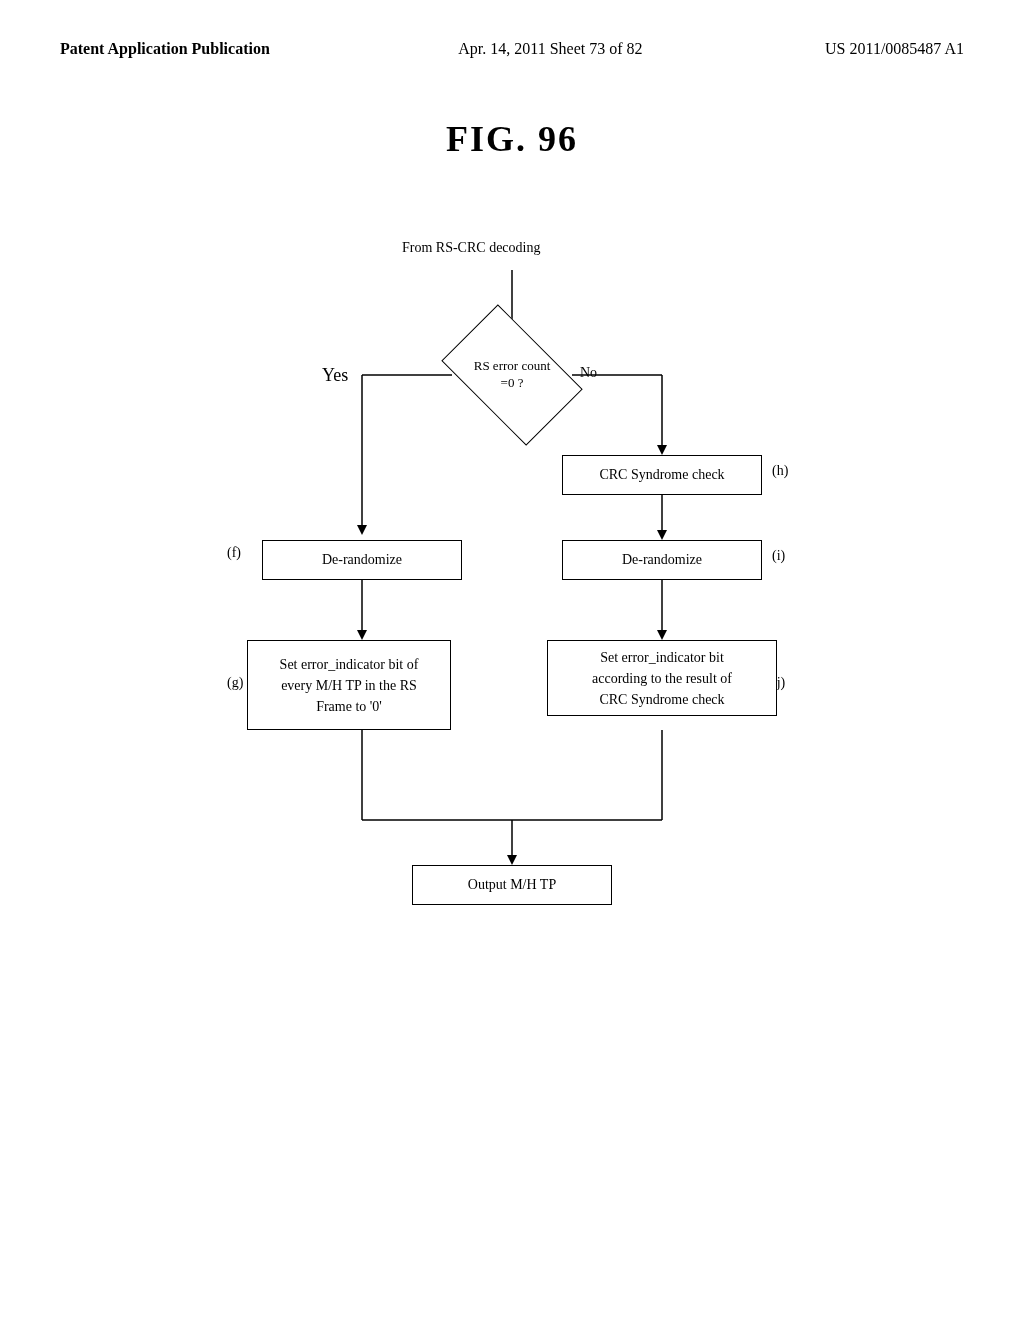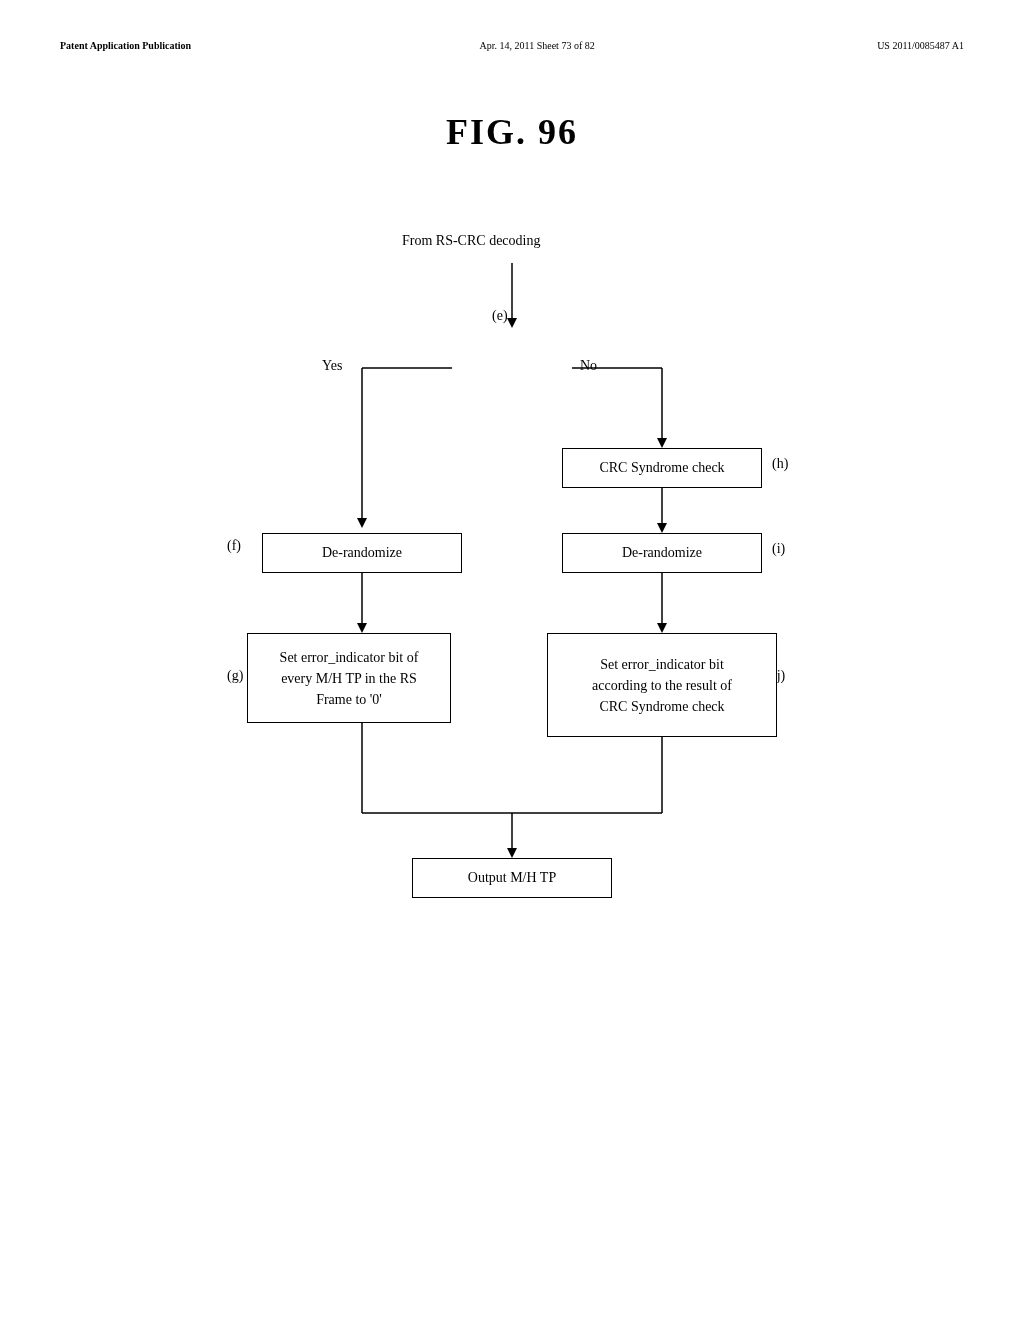--- a/index.html
+++ b/index.html
@@ -11,21 +11,21 @@
       color: #000;
       position: relative;
       overflow: hidden;
     }
 
     .header {
       display: flex;
       justify-content: space-between;
       align-items: flex-start;
       padding: 40px 60px 0 60px;
-      font-size: 10px;
+      font-size: 16px;
       font-style: italic;
     }
 
     .header-left {
       font-weight: bold;
       font-style: normal;
     }
 
     .header-center {
       text-align: right;
@@ -146,22 +146,29 @@
     <line x1="500" y1="600" x2="350" y2="600" stroke="#000" stroke-width="1.5"></line>
 
     <line x1="350" y1="600" x2="350" y2="640" stroke="#000" stroke-width="1.5"></line>
     <polygon points="350,645 345,635 355,635" fill="#000"></polygon>
   </svg>
 
   <div class="side-label" style="left:240px; top:20px; font-size:14px;">From RS-CRC decoding</div>
 
   <div class="side-label" style="left:330px; top:95px; font-size:14px;">(e)</div>
 
-
-  <div class="side-label" style="left:160px; top:145px; font-size:14px;">Yes</div>
+  <div class="flow-diamond" style="left:290px; top:115px; width:120px; height:80px;">
+    <div class="flow-diamond-inner"></div>
+    <div class="flow-diamond-text">
+      <span>RS error count</span><br>
+      <span>=0 ?</span>
+    </div>
+  </div>
+
+  <div class="side-label" style="left:160px; top:145px; font-size:18px;">Yes</div>
 
   <div class="side-label" style="left:418px; top:145px; font-size:14px;">No</div>
 
   <div class="side-label" style="left:65px; top:325px; font-size:14px;">(f)</div>
 
   <div class="side-label" style="left:610px; top:243px; font-size:14px;">(h)</div>
 
   <div class="side-label" style="left:610px; top:328px; font-size:14px;">(i)</div>
 
   <div class="side-label" style="left:65px; top:455px; font-size:14px;">(g)</div>
@@ -175,21 +182,21 @@
   <div class="flow-box" style="left:400px; top:320px; width:200px; height:40px;">De-randomize</div>
 
   <div class="flow-box" style="left:85px; top:420px; width:204px; height:90px;">
     <div style="text-align:center; line-height:1.5;">
       <span>Set error_indicator bit of</span><br>
       <span>every M/H TP in the RS</span><br>
       <span>Frame to '0'</span>
     </div>
   </div>
 
-  <div class="flow-box" style="left:385px; top:420px; width:230px; height:104px;">
+  <div class="flow-box" style="left:385px; top:420px; width:230px; height:76px;">
     <div style="text-align:center; line-height:1.5;">
       <span>Set error_indicator bit</span><br>
       <span>according to the result of</span><br>
       <span>CRC Syndrome check</span>
     </div>
   </div>
 
   <div class="flow-box" style="left:250px; top:645px; width:200px; height:40px;">Output M/H TP</div>
 
 </div>

